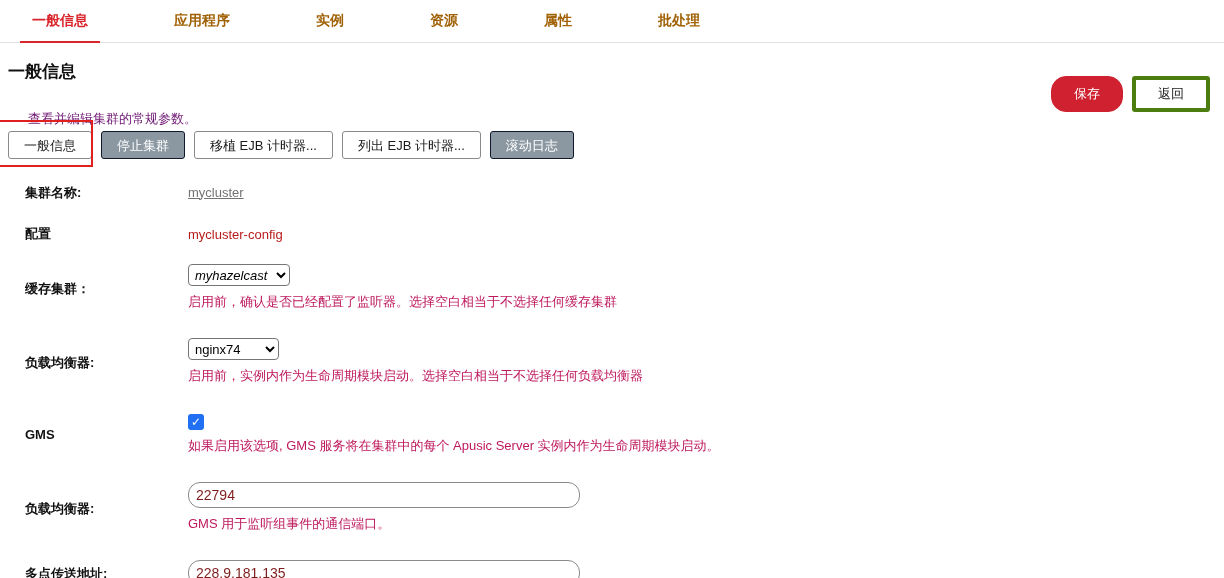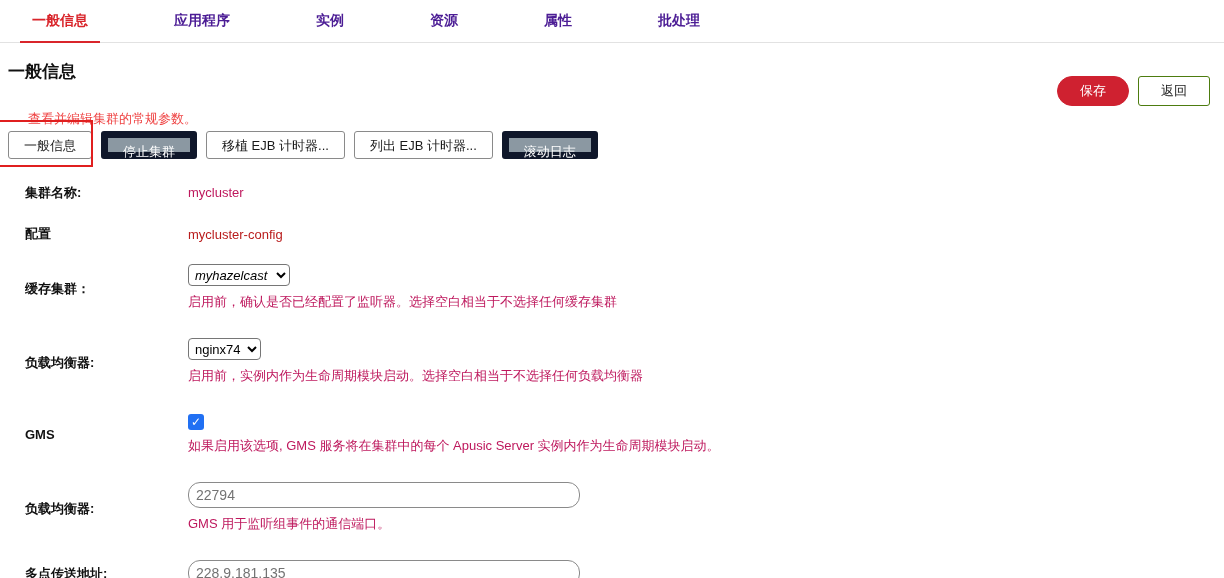--- a/index.html
+++ b/index.html
@@ -15,21 +15,21 @@
   .tabbar {
     display: flex;
     align-items: flex-end;
     border-bottom: 1px solid #e2e2e2;
     padding-left: 20px;
     height: 43px;
   }
   .tab {
     font-size: 14px;
     font-weight: bold;
-    color: #4c1d95;
+    color: #a16207;
     padding: 0 12px 11px 12px;
     margin-right: 17px;
     cursor: pointer;
     border-bottom: 2px solid transparent;
     margin-bottom: -1px;
     white-space: nowrap;
   }
   .tab.active { color: #d9252b; border-bottom-color: #d9252b; }
 
   
@@ -46,29 +46,29 @@
   .btn-red {
     background: #cf2130;
     color: #ffffff;
     border: 1px solid #cf2130;
     border-radius: 15px;
     padding: 5px 22px;
   }
   .btn-back {
     background: #ffffff;
     color: #1a1a1a;
-    border: 1px solid #4d7c0f;
+    border: 4px solid #4d7c0f;
     border-radius: 3px;
     padding: 5px 22px;
   }
 
   
   .description {
     margin: 6px 0 0 28px;
-    color: #ef4444;
+    color: #701a75;
     font-size: 13px;
   }
 
   
   .toolbar {
     position: relative;
     margin-top: 3px;
     padding-left: 8px;
     display: flex;
     align-items: center;
@@ -78,21 +78,21 @@
     background: #ffffff;
     color: #1a1a1a;
     border: 1px solid #8a8a8a;
     border-radius: 3px;
     padding: 5px 15px;
     height: 28px;
   }
   .btn-gray {
     background: #8b98a2;
     color: #ffffff;
-    border: 7px solid #0f172a;
+    border: 1px solid #0f172a;
     border-radius: 3px;
     padding: 5px 15px;
     height: 28px;
   }
   .annotation-rect {
     position: absolute;
     left: -6px;
     top: -11px;
     width: 99px;
     height: 47px;
@@ -111,45 +111,45 @@
   .form-label {
     width: 143px;
     padding-left: 25px;
     font-weight: bold;
     color: #111;
     padding-top: 2px;
     flex: none;
     white-space: nowrap;
   }
   .form-control { flex: 1; }
-  .plain-value { color: #be185d; padding-top: 2px; }
+  .plain-value { color: #737373; padding-top: 2px; text-decoration: underline; }
   .link-value { color: #b91c1c; text-decoration: none; padding-top: 2px; display: inline-block; }
   .hint { color: #be185d; font-size: 13px; margin-top: 7px; }
 
   select.field-select {
     font-family: inherit;
     font-size: 13px;
     height: 22px;
     border: 1px solid #767676;
     border-radius: 4px;
     background: #ffffff;
     padding: 0 2px;
   }
   .select-cache { width: 102px; font-style: italic; }
-  .select-lb { width: 73px; }
+  .select-lb { width: 91px; }
 
   input.field-input {
     font-family: inherit;
     font-size: 14px;
     width: 392px;
     height: 26px;
     border: 1px solid #8a8a8a;
     border-radius: 12px;
     padding: 2px 7px;
-    color: #737373;
+    color: #7f1d1d;
   }
 
   .checkbox {
     width: 16px;
     height: 16px;
     background: #2170f3;
     border-radius: 3px;
     display: inline-flex;
     align-items: center;
     justify-content: center;

